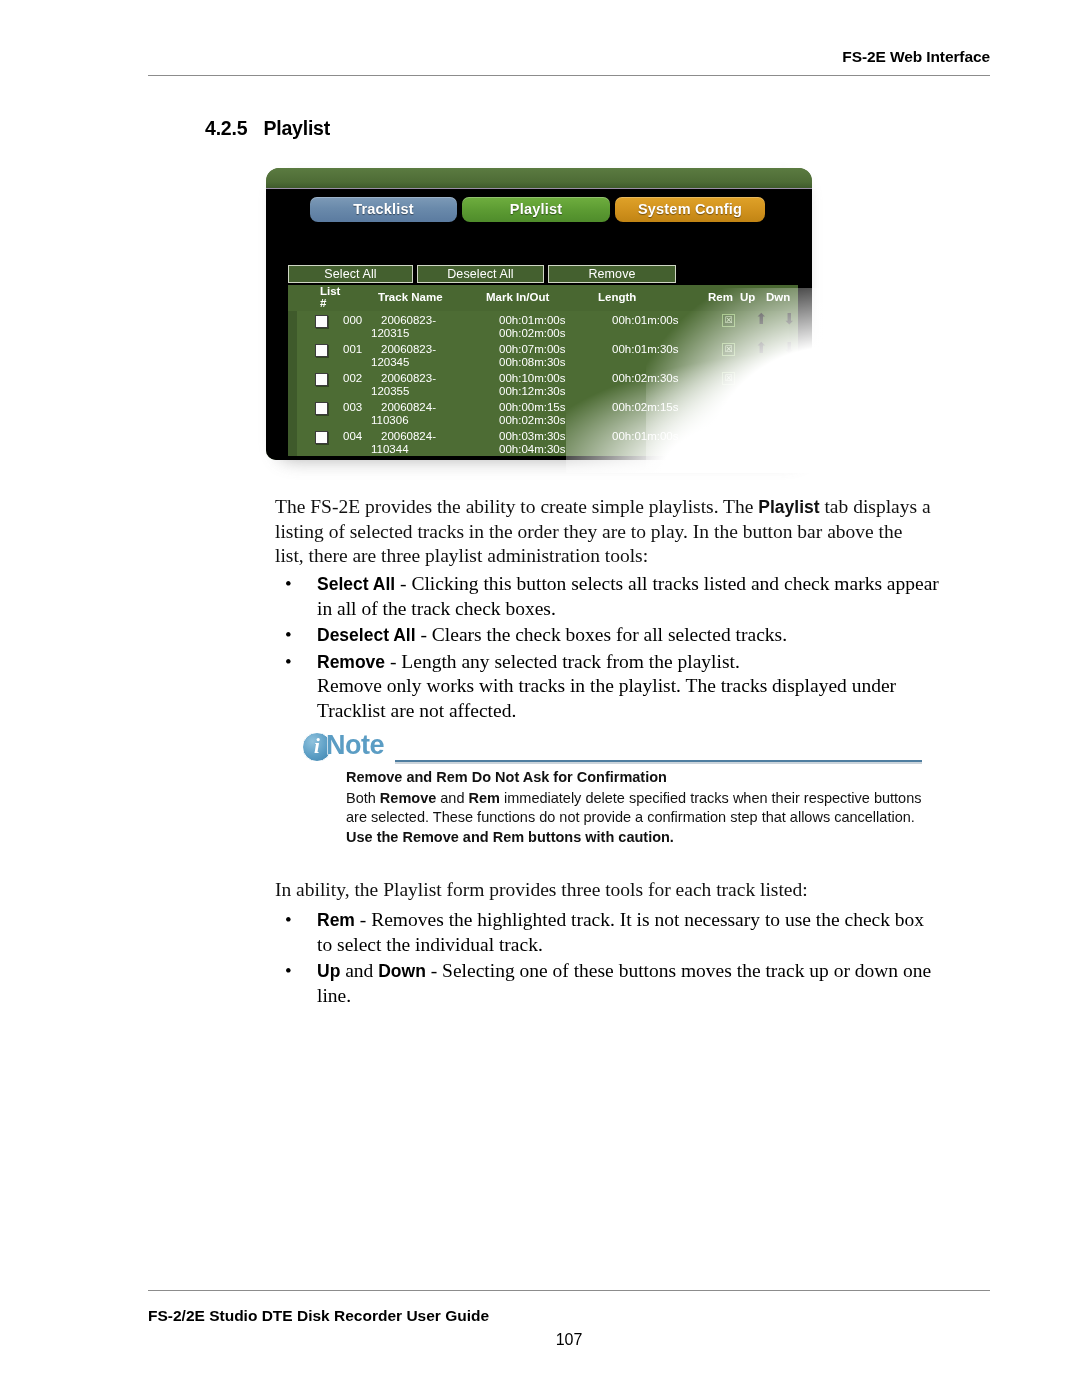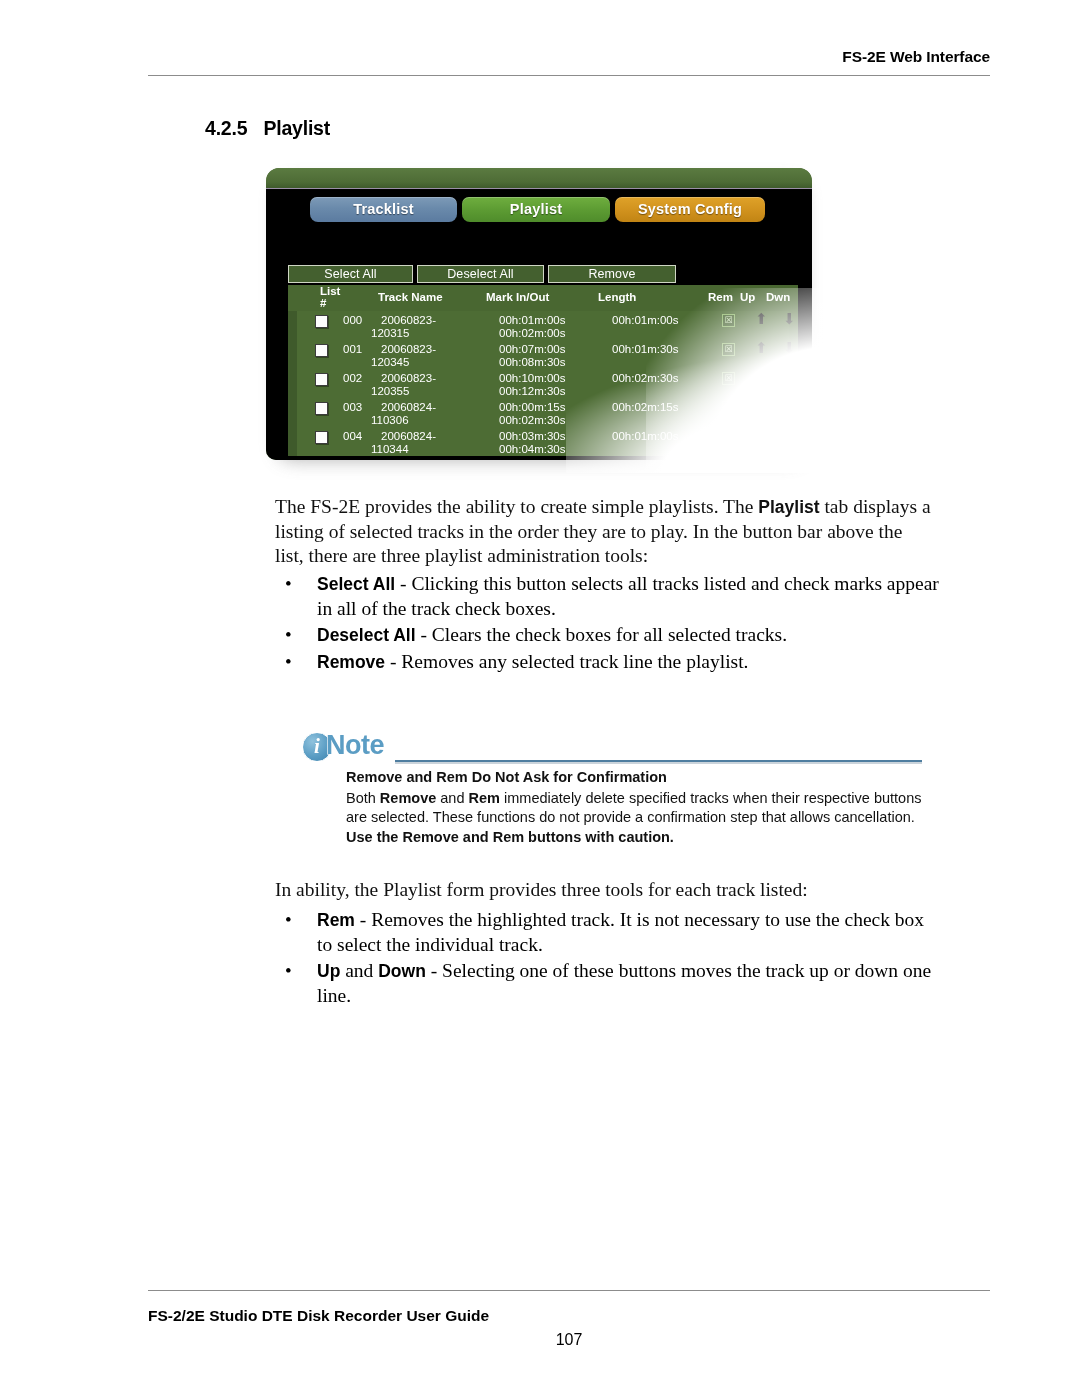--- a/index.html
+++ b/index.html
@@ -512,21 +512,22 @@
 
   <div class="bullet">
     <span class="dot">•</span><b>Select All</b><span> - Clicking this button selects all tracks listed and check marks appear in all of the track check boxes.</span>
   </div>
 
   <div class="bullet">
     <span class="dot">•</span><b>Deselect All</b><span> - Clears the check boxes for all selected tracks.</span>
   </div>
 
   <div class="bullet">
-    <span class="dot">•</span><b>Remove</b><span> - Removes any selected track line the playlist.</span>
+    <span class="dot">•</span><b>Remove</b><span> - Length any selected track from the playlist.</span>
+    <span class="cont">Remove only works with tracks in the playlist. The tracks displayed under Tracklist are not affected.</span>
   </div>
 
 </div>
 
 <div class="notebox">
   <div class="note-head">
     <div class="note-badge">
       <span class="i">i</span>
     </div>
     <div class="note-word">Note</div>

